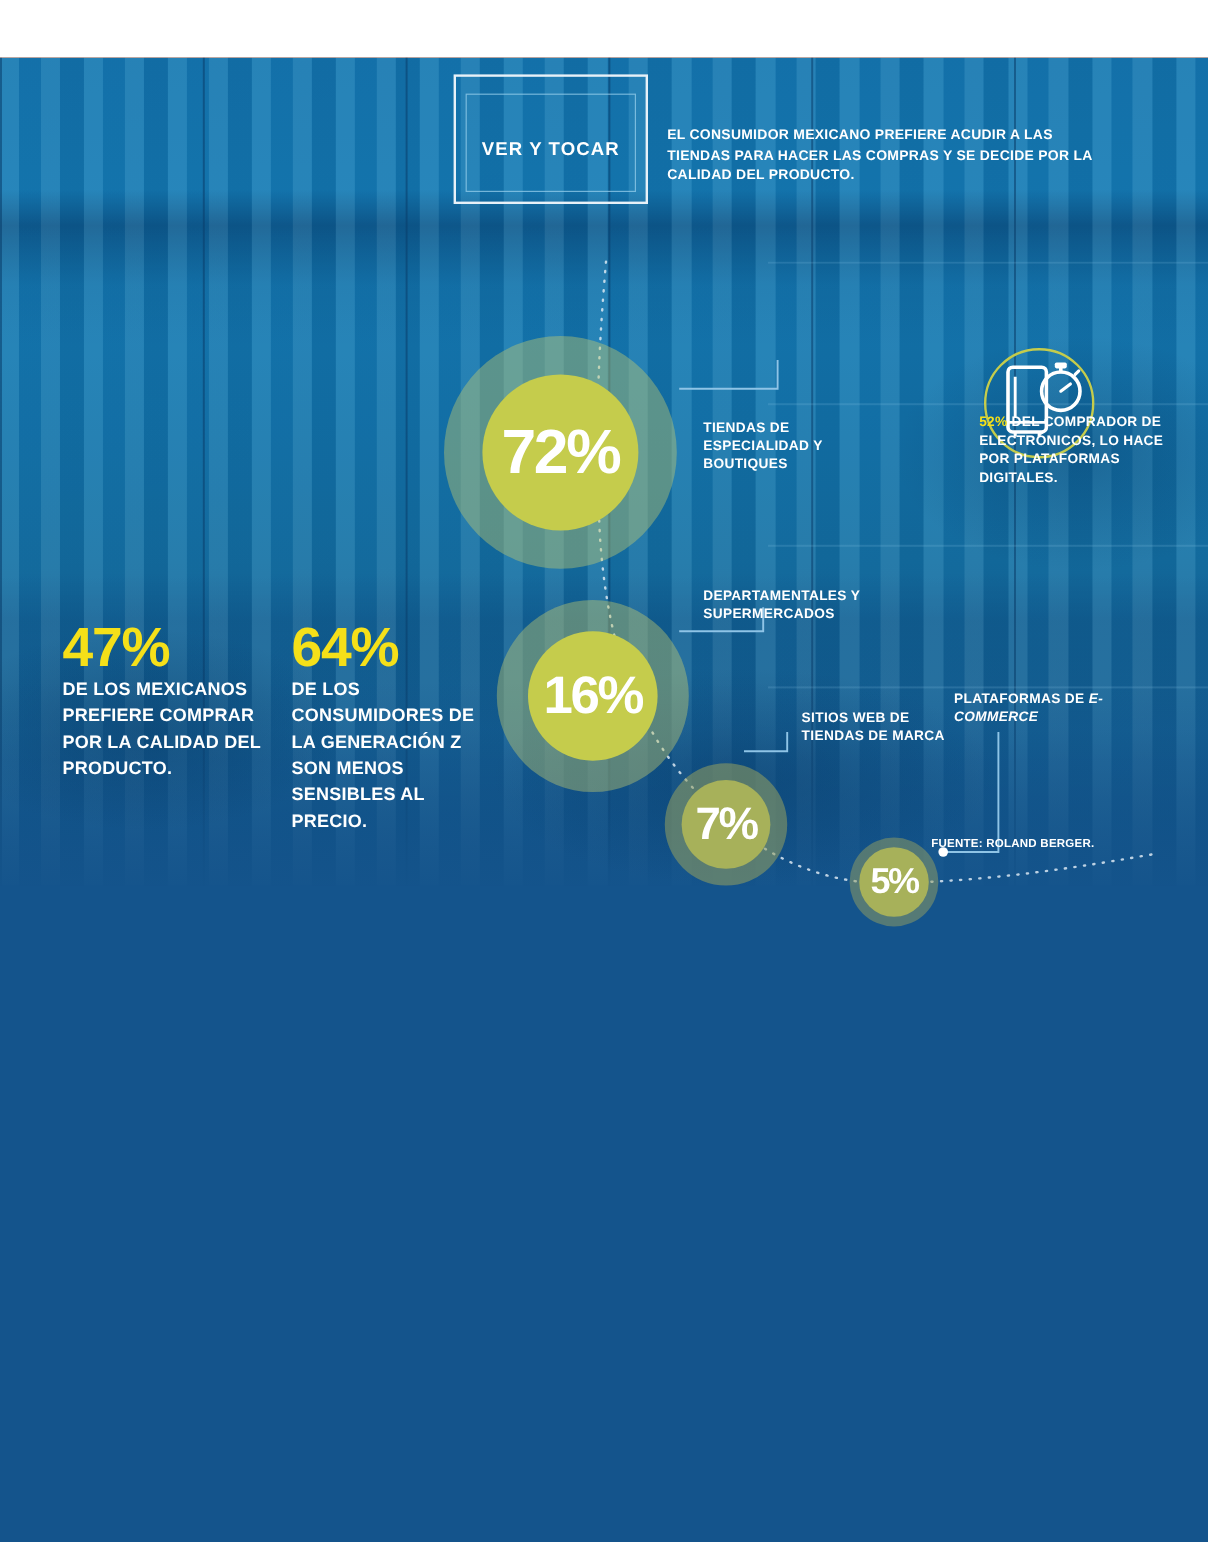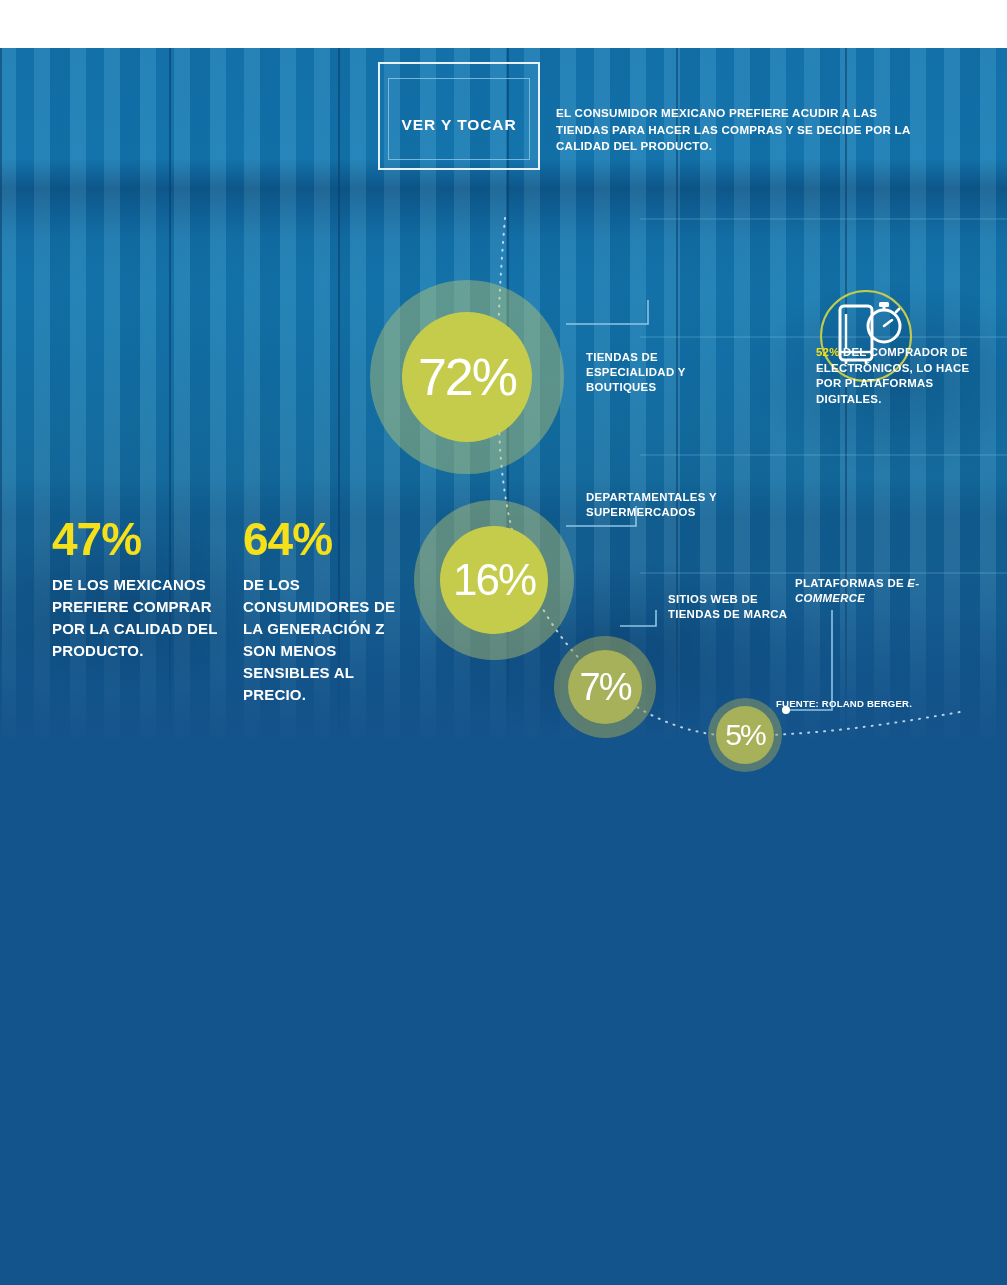--- a/index.html
+++ b/index.html
@@ -81,21 +81,21 @@
   .bubble .halo{
     position:absolute; inset:0; border-radius:50%;
     background:rgba(196,203,110,.42);
   }
   .bubble .core{
     position:absolute; border-radius:50%;
     background:#c5cc4c;
     display:flex; align-items:center; justify-content:center;
   }
   .bubble .val{
-    color:#ffffff; font-weight:normal; line-height:1;
+    color:#ffffff; font-weight:bold; line-height:1;
     letter-spacing:-2px;
   }
 
   #bub72{ left:370px; top:232px; width:194px; height:194px; }
   #bub72 .core{ left:32px; top:32px; width:130px; height:130px; }
   #bub72 .val{ font-size:52px; }
 
   #bub16{ left:414px; top:452px; width:160px; height:160px; }
   #bub16 .core{ left:26px; top:26px; width:108px; height:108px; }
   #bub16 .val{ font-size:44px; }
@@ -125,21 +125,21 @@
   #lab5 em{ font-style:italic; }
 
   
   .stat{ position:absolute; width:170px; }
   .stat .num{
     color:#f5e019; font-size:46px; font-weight:bold;
     line-height:46px; letter-spacing:-1px;
   }
   .stat .txt{
     color:#ffffff; font-size:15px; font-weight:bold;
-    line-height:22px; letter-spacing:.2px; margin-top:12px;
+    line-height:22px; letter-spacing:.2px; margin-top:2px;
   }
   #stat47{ left:52px; top:468px; }
   #stat46{ left:243px; top:468px; }
 
   
   .icon-ring{
     position:absolute; left:820px; top:242px; width:92px; height:92px;
     border-radius:50%; border:2px solid #c5cc4c;
   }
   .icon-note{

